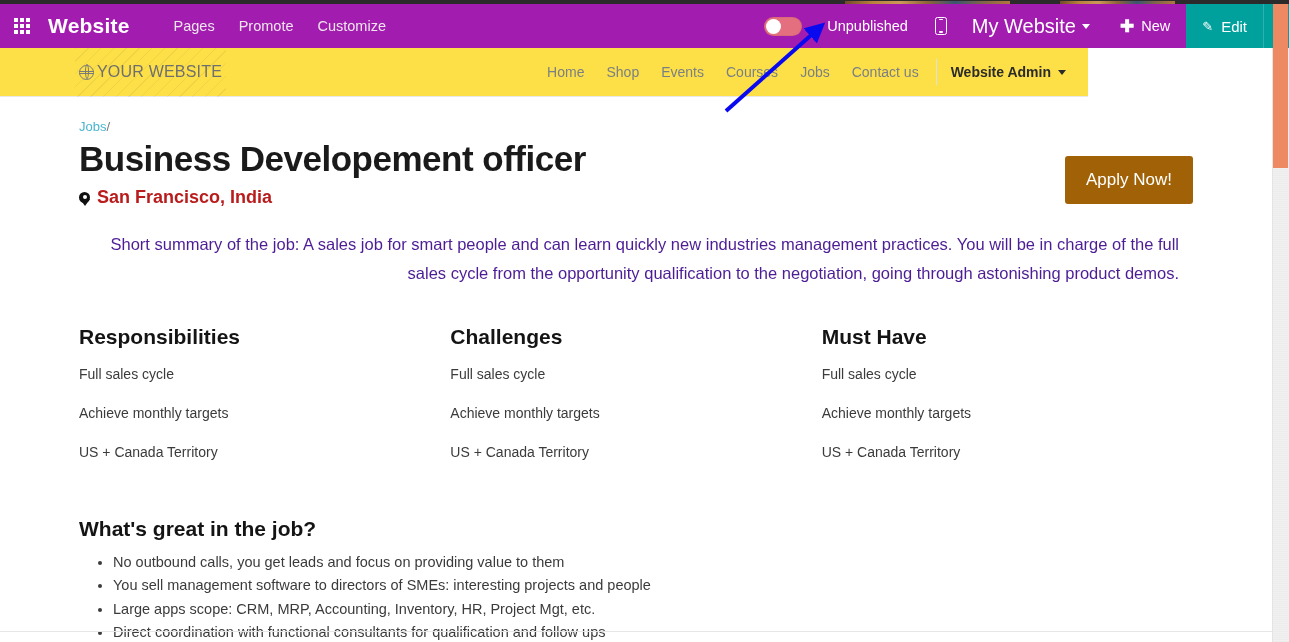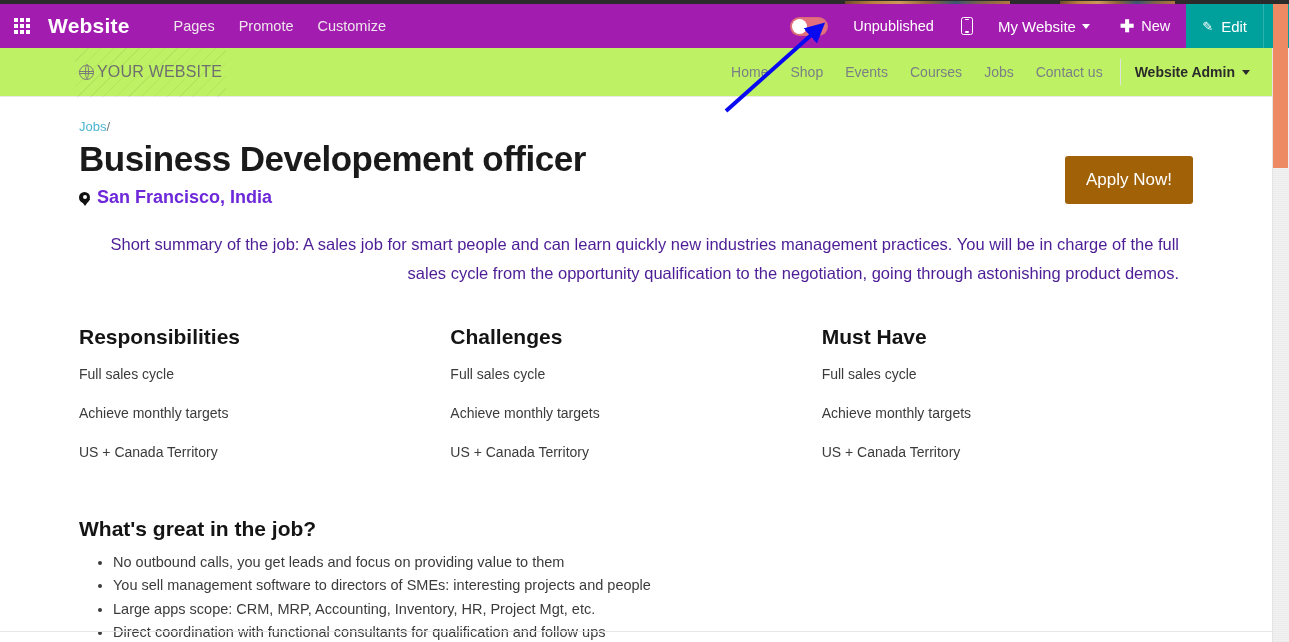--- a/index.html
+++ b/index.html
@@ -66,40 +66,40 @@
   }
   .phone::after {
     content:''; position:absolute; left:50%; transform:translateX(-50%); bottom:1px;
     width:4px; height:1.6px; background:#fff; border-radius:1px;
   }
   .phone::before {
     content:''; position:absolute; left:50%; transform:translateX(-50%); top:1px;
     width:4px; height:1.2px; background:#fff; border-radius:1px;
   }
 
-  .bar-dd { display:flex; align-items:center; gap:6px; font-size:15px; color:#fff; padding: 0 14px; cursor:pointer; white-space: nowrap;}
+  .bar-dd { display:flex; align-items:center; gap:6px; font-size:20px; color:#fff; padding: 0 14px; cursor:pointer; white-space: nowrap;}
   .caret { width:0;height:0;border-left:4.5px solid transparent;border-right:4.5px solid transparent;border-top:5px solid currentColor; display:inline-block; }
 
   .new-btn { display:flex; align-items:center; gap:7px; font-size:14.5px; color:#fff; padding:0 16px; cursor:pointer; }
   .plus { font-size: 17px; line-height: 1; font-weight: bold; }
 
   .edit-btn {
     height: 44px; background: #00A09D; color:#fff; display:flex; align-items:center; gap:8px;
     padding: 0 16px; font-size: 15px; cursor: pointer;
   }
   .edit-split {
     height:44px; background:#00A09D; color:#fff; display:flex; align-items:center; justify-content:center;
     width: 26px; cursor:pointer; border-left: 1px solid rgba(255,255,255,.18);
   }
   .pencil { font-size: 13px; transform: rotate(0deg); }
 
   
   .site-header {
-    position: absolute; top: 48px; left: 0; width: 1272px; height: 49px;
-    background: #bef264; border-bottom: 1px solid #e9e9e9;
+    position: absolute; top: 48px; left: 0; width: 1088px; height: 49px;
+    background: #fde047; border-bottom: 1px solid #e9e9e9;
     display: flex; align-items: center;
   }
   .logo-holder {
     margin-left: 75px; height: 49px; display: flex; align-items: center; padding: 0 4px;
     background-image: repeating-linear-gradient(135deg, rgba(0,0,0,0.055) 0 1px, transparent 1px 9px);
   }
   .globe {
     width: 15px; height: 15px; border-radius: 50%; border: 1.5px solid #7a7a7a;
     position: relative; margin-right: 3px; flex: 0 0 auto;
   }
@@ -127,21 +127,21 @@
 
   .breadcrumb { padding-top: 22px; font-size: 13px; color: #555; }
   .breadcrumb a { color: #4ab5cf; text-decoration: none; cursor: pointer; }
   .breadcrumb .sep { color: #777; }
 
   .title-row { display: flex; align-items: flex-start; justify-content: space-between; }
   .job-title {
     font-size: 35px; font-weight: bold; color: #1a1a1a; letter-spacing: -.5px;
     margin: 5px 0 0; line-height: 1.15;
   }
-  .job-loc { font-size: 18px; color: #6d28d9; font-weight: bold; margin-top: 8px; display:flex; align-items:center; gap:7px;}
+  .job-loc { font-size: 18px; color: #b91c1c; font-weight: bold; margin-top: 8px; display:flex; align-items:center; gap:7px;}
   .pin { width: 11px; height: 11px; border-radius: 50% 50% 50% 50%; background:#111; position: relative; display:inline-block; }
   .pin::after { content:''; position:absolute; left:50%; top:7px; transform:translateX(-50%); width:0;height:0;
     border-left:5px solid transparent;border-right:5px solid transparent;border-top:7px solid #111; }
   .pin::before { content:''; position:absolute; left:50%; top:3px; transform:translateX(-50%); width:4px;height:4px;border-radius:50%;background:#fff; z-index:2;}
 
   .apply-btn {
     background: #a16207; color: #ffffff; font-size: 17px;
     padding: 14px 21px; border: none; border-radius: 3px; cursor: pointer;
     margin-top: 22px; white-space: nowrap; font-family: inherit;
   }

